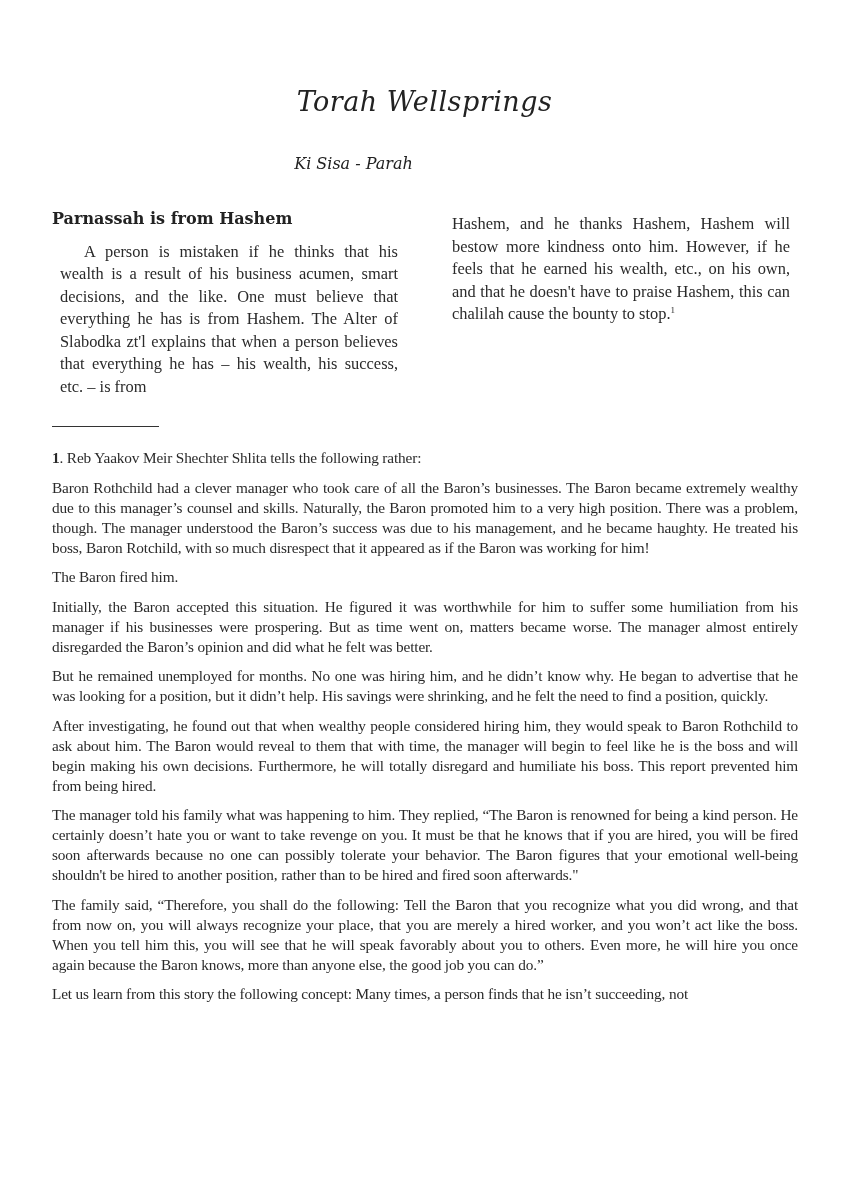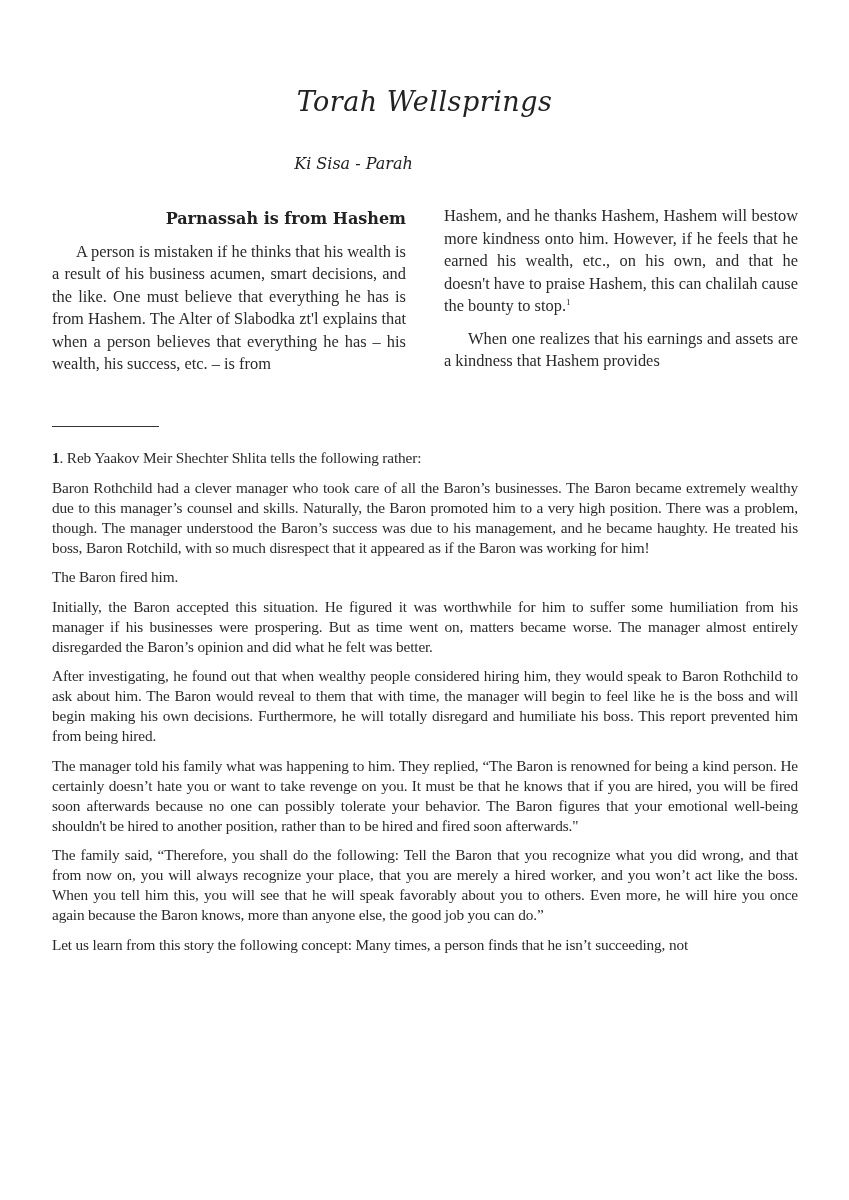--- a/index.html
+++ b/index.html
@@ -17,25 +17,25 @@
       position: absolute; left: 0; width: 707px; top: 154px;
       text-align: center; font-style: italic; font-size: 16px;
       font-family: "DejaVu Serif", serif; color: #222;
     }
     .col {
       position: absolute; top: 205px; width: 354px;
       font-size: 16.4px; line-height: 22.5px; text-align: justify;
     }
     .col-left { left: 52px; }
     .col-right { left: 444px; }
-    .col p { margin: 0; }
+    .col p { margin: 8px; }
     .col .indent { text-indent: 24px; }
     .col .spaced { margin-top: 10px; }
     .section-heading {
-      text-align: right; font-weight: bold; font-size: 16px;
+      text-align: left; font-weight: bold; font-size: 16px;
       font-family: "DejaVu Serif", serif; margin: 3px 0 10px 0 !important;
       color: #222;
     }
     sup { font-size: 9px; line-height: 0; vertical-align: super; }
     .rule {
       position: absolute; left: 52px; top: 426px; width: 107px; height: 0;
       border-top: 1.3px solid #333;
     }
     .footnotes {
       position: absolute; left: 52px; top: 448px; width: 746px;
@@ -52,27 +52,27 @@
 <div class="title">Torah Wellsprings</div>
 <div class="subtitle">Ki Sisa - Parah</div>
 
 <div class="col col-left">
   <p class="section-heading">Parnassah is from Hashem</p>
   <p class="indent">A person is mistaken if he thinks that his wealth is a result of his business acumen, smart decisions, and the like. One must believe that everything he has is from Hashem. The Alter of Slabodka zt'l explains that when a person believes that everything he has – his wealth, his success, etc. – is from</p>
 </div>
 
 <div class="col col-right">
   <p><span>Hashem, and he thanks Hashem, Hashem will bestow more kindness onto him. However, if he feels that he earned his wealth, etc., on his own, and that he doesn't have to praise Hashem, this can chalilah cause the bounty to stop.</span><sup>1</sup></p>
-  <p class="indent spaced">When one realizes that his earnings and assets are a kindness that Hashem provides</p>
 </div>
 
 <div class="rule"></div>
 
 <div class="footnotes">
   <p><span class="fn-num">1</span><span>. Reb Yaakov Meir Shechter Shlita tells the following rather:</span></p>
   <p>Baron Rothchild had a clever manager who took care of all the Baron’s businesses. The Baron became extremely wealthy due to this manager’s counsel and skills. Naturally, the Baron promoted him to a very high position. There was a problem, though. The manager understood the Baron’s success was due to his management, and he became haughty. He treated his boss, Baron Rotchild, with so much disrespect that it appeared as if the Baron was working for him!</p>
   <p>The Baron fired him.</p>
   <p>Initially, the Baron accepted this situation. He figured it was worthwhile for him to suffer some humiliation from his manager if his businesses were prospering. But as time went on, matters became worse. The manager almost entirely disregarded the Baron’s opinion and did what he felt was better.</p>
+  <p>But he remained unemployed for months. No one was hiring him, and he didn’t know why. He began to advertise that he was looking for a position, but it didn’t help. His savings were shrinking, and he felt the need to find a position, quickly.</p>
   <p>After investigating, he found out that when wealthy people considered hiring him, they would speak to Baron Rothchild to ask about him. The Baron would reveal to them that with time, the manager will begin to feel like he is the boss and will begin making his own decisions. Furthermore, he will totally disregard and humiliate his boss. This report prevented him from being hired.</p>
   <p>The manager told his family what was happening to him. They replied, “The Baron is renowned for being a kind person. He certainly doesn’t hate you or want to take revenge on you. It must be that he knows that if you are hired, you will be fired soon afterwards because no one can possibly tolerate your behavior. The Baron figures that your emotional well-being shouldn't be hired to another position, rather than to be hired and fired soon afterwards."</p>
   <p>The family said, “Therefore, you shall do the following: Tell the Baron that you recognize what you did wrong, and that from now on, you will always recognize your place, that you are merely a hired worker, and you won’t act like the boss. When you tell him this, you will see that he will speak favorably about you to others. Even more, he will hire you once again because the Baron knows, more than anyone else, the good job you can do.”</p>
   <p>Let us learn from this story the following concept: Many times, a person finds that he isn’t succeeding, not</p>
 </div>
 
 </body></html>

